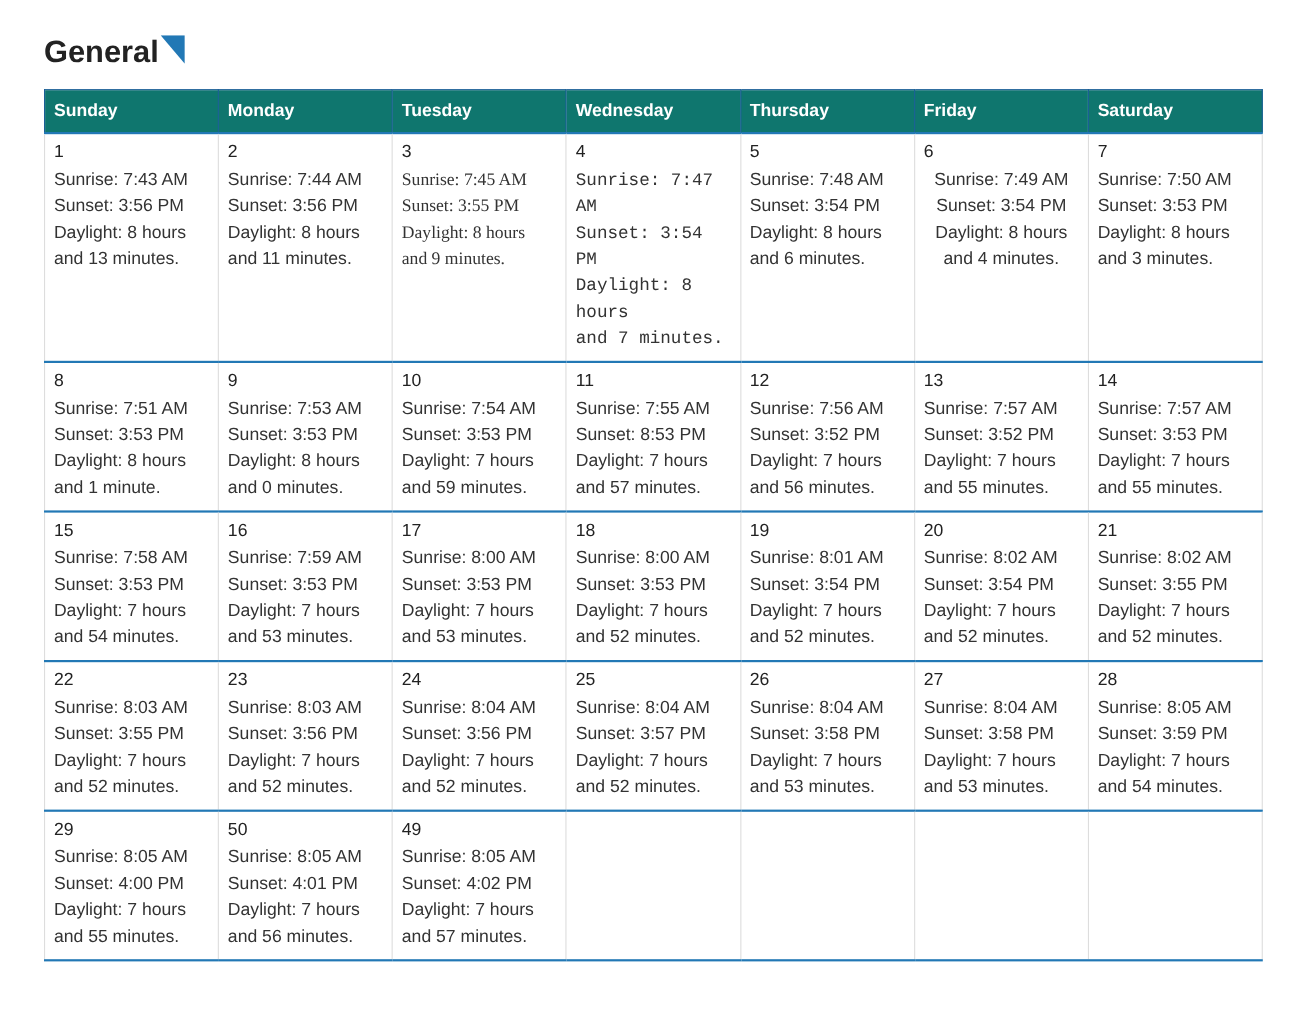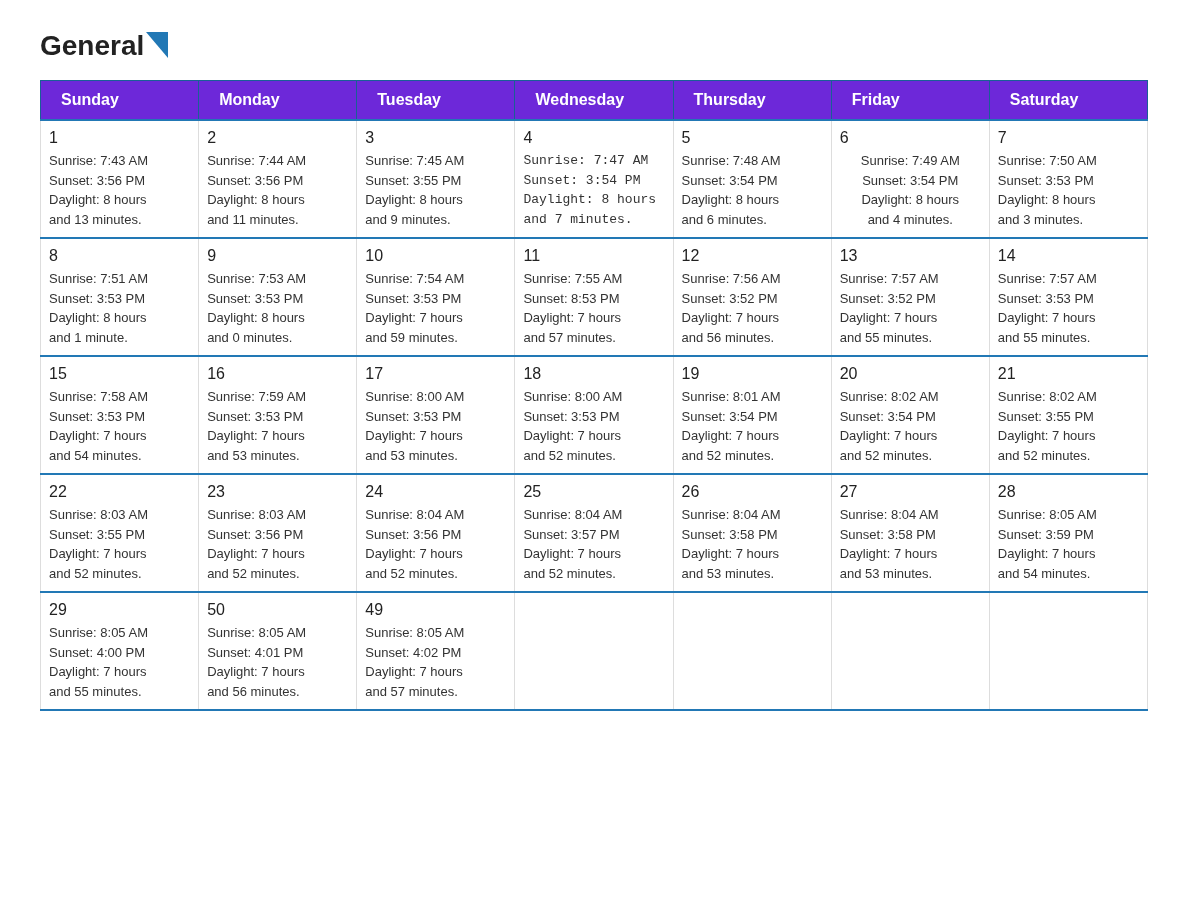--- a/index.html
+++ b/index.html
@@ -47,25 +47,25 @@
       font-size: 22px;
       color: #444;
       margin-top: 4px;
     }
     table {
       width: 100%;
       border-collapse: collapse;
       table-layout: fixed;
     }
     thead th {
-      background-color: #6d28d9;
+      background-color: #0f766e;
       color: #fff;
       font-size: 16px;
       font-weight: bold;
-      padding: 10px 20px;
+      padding: 10px 8px;
       text-align: left;
       border: 1px solid #1a5f96;
     }
     tbody td {
       vertical-align: top;
       padding: 8px 8px;
       border: 1px solid #ccc;
       font-size: 13px;
       color: #333;
       min-height: 90px;
@@ -78,21 +78,21 @@
       border-right: 1px solid #ddd;
     }
     .day-num {
       font-size: 16px;
       font-weight: normal;
       color: #222;
       display: block;
       margin-bottom: 4px;
     }
     .day-info {
-      font-size: 13px;
+      font-size: 16px;
       color: #333;
       line-height: 1.5;
     }
     .empty-cell {
       background: #fff;
     }
     tbody tr:last-child td {
       border-bottom: 2px solid #2278b5;
     }
   </style>
@@ -140,21 +140,21 @@
         </td>
         <td>
           <span class="day-num">2</span>
           <div class="day-info" style="white-space: pre-line;">Sunrise: 7:44 AM
 Sunset: 3:56 PM
 Daylight: 8 hours
 and 11 minutes.</div>
         </td>
         <td>
           <span class="day-num">3</span>
-          <div class="day-info" style="white-space: pre-line;">Sunrise: 7:45 AM
+          <div class="day-info" style="white-space: pre-line; font-family: Liberation Serif, serif;">Sunrise: 7:45 AM
 Sunset: 3:55 PM
 Daylight: 8 hours
 and 9 minutes.</div>
         </td>
         <td>
           <span class="day-num">4</span>
           <div class="day-info" style="white-space: pre-line; font-family: Liberation Mono, monospace;">Sunrise: 7:47 AM
 Sunset: 3:54 PM
 Daylight: 8 hours
 and 7 minutes.</div>

